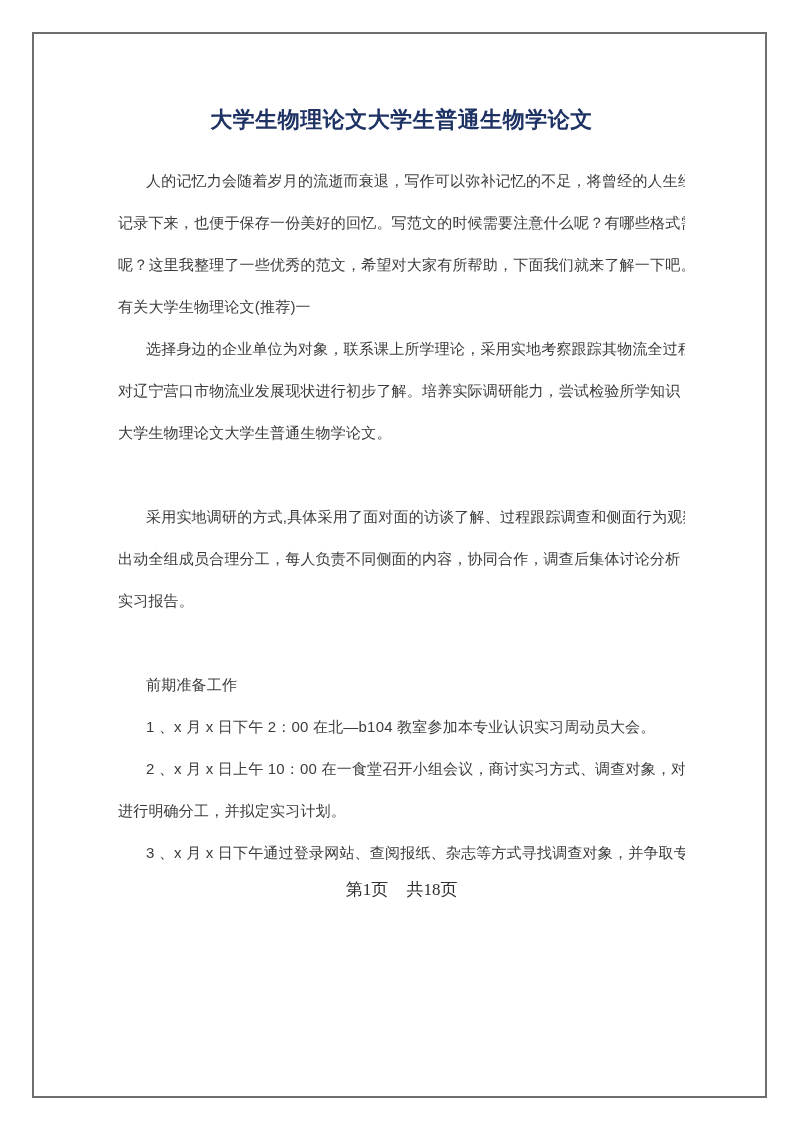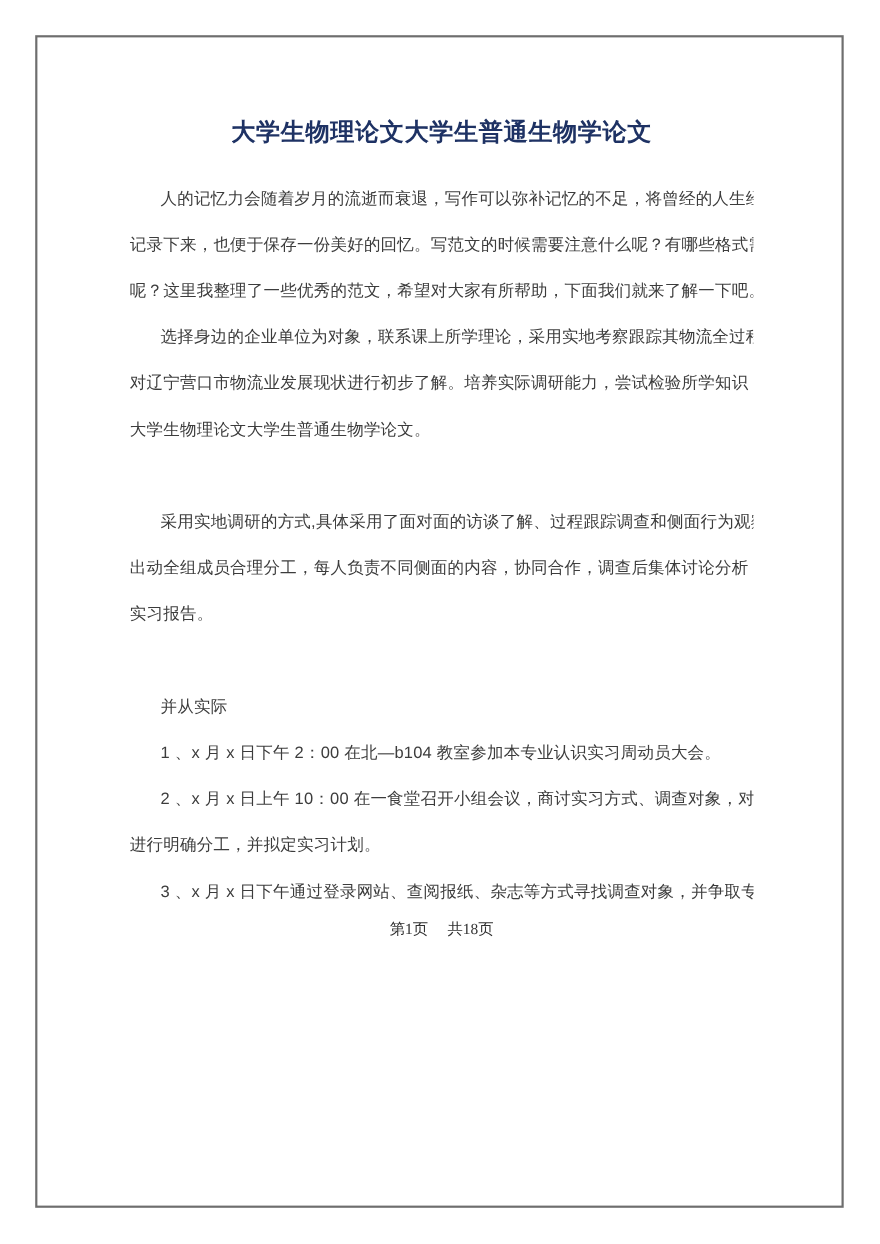--- a/index.html
+++ b/index.html
@@ -49,45 +49,46 @@
   .line.indent {
     padding-left: 28px;
   }
   .line.space-before {
     margin-top: 42px;
   }
   .page-footer {
     margin-top: 4px;
     text-align: center;
     font-family: "Liberation Serif", "DejaVu Serif", serif;
-    font-size: 14px;
+    font-size: 17px;
     color: #2f2f2f;
   }
   .page-footer .footer-left {
     margin-right: 14px;
   }
 </style>
 </head>
 <body>
 
 <div class="canvas">
   <div class="page">
     <div class="content">
       <h1 class="doc-title">大学生物理论文大学生普通生物学论文</h1>
       <div id="body-lines">
           <div class="line indent">人的记忆力会随着岁月的流逝而衰退，写作可以弥补记忆的不足，将曾经的人生经历和感悟</div>
           <div class="line">记录下来，也便于保存一份美好的回忆。写范文的时候需要注意什么呢？有哪些格式需要注意</div>
           <div class="line">呢？这里我整理了一些优秀的范文，希望对大家有所帮助，下面我们就来了解一下吧。</div>
+          <div class="line">有关大学生物理论文(推荐)一</div>
           <div class="line indent">选择身边的企业单位为对象，联系课上所学理论，采用实地考察跟踪其物流全过程的方法，</div>
           <div class="line">对辽宁营口市物流业发展现状进行初步了解。培养实际调研能力，尝试检验所学知识，并从实际</div>
           <div class="line">大学生物理论文大学生普通生物学论文。</div>
           <div class="line indent space-before">采用实地调研的方式,具体采用了面对面的访谈了解、过程跟踪调查和侧面行为观察的方式。</div>
           <div class="line">出动全组成员合理分工，每人负责不同侧面的内容，协同合作，调查后集体讨论分析，并总结出</div>
           <div class="line">实习报告。</div>
-          <div class="line indent space-before">并从实际</div>
+          <div class="line indent space-before">前期准备工作</div>
           <div class="line indent">1 、x 月 x 日下午 2：00 在北—b104 教室参加本专业认识实习周动员大会。</div>
           <div class="line indent">2 、x 月 x 日上午 10：00 在一食堂召开小组会议，商讨实习方式、调查对象，对小组成员</div>
           <div class="line">进行明确分工，并拟定实习计划。</div>
           <div class="line indent">3 、x 月 x 日下午通过登录网站、查阅报纸、杂志等方式寻找调查对象，并争取专业物流公</div>
         </div>
       <div class="page-footer">
         <span class="footer-left">第1页</span>
         <span class="footer-right">共18页</span>
       </div>
     </div>

